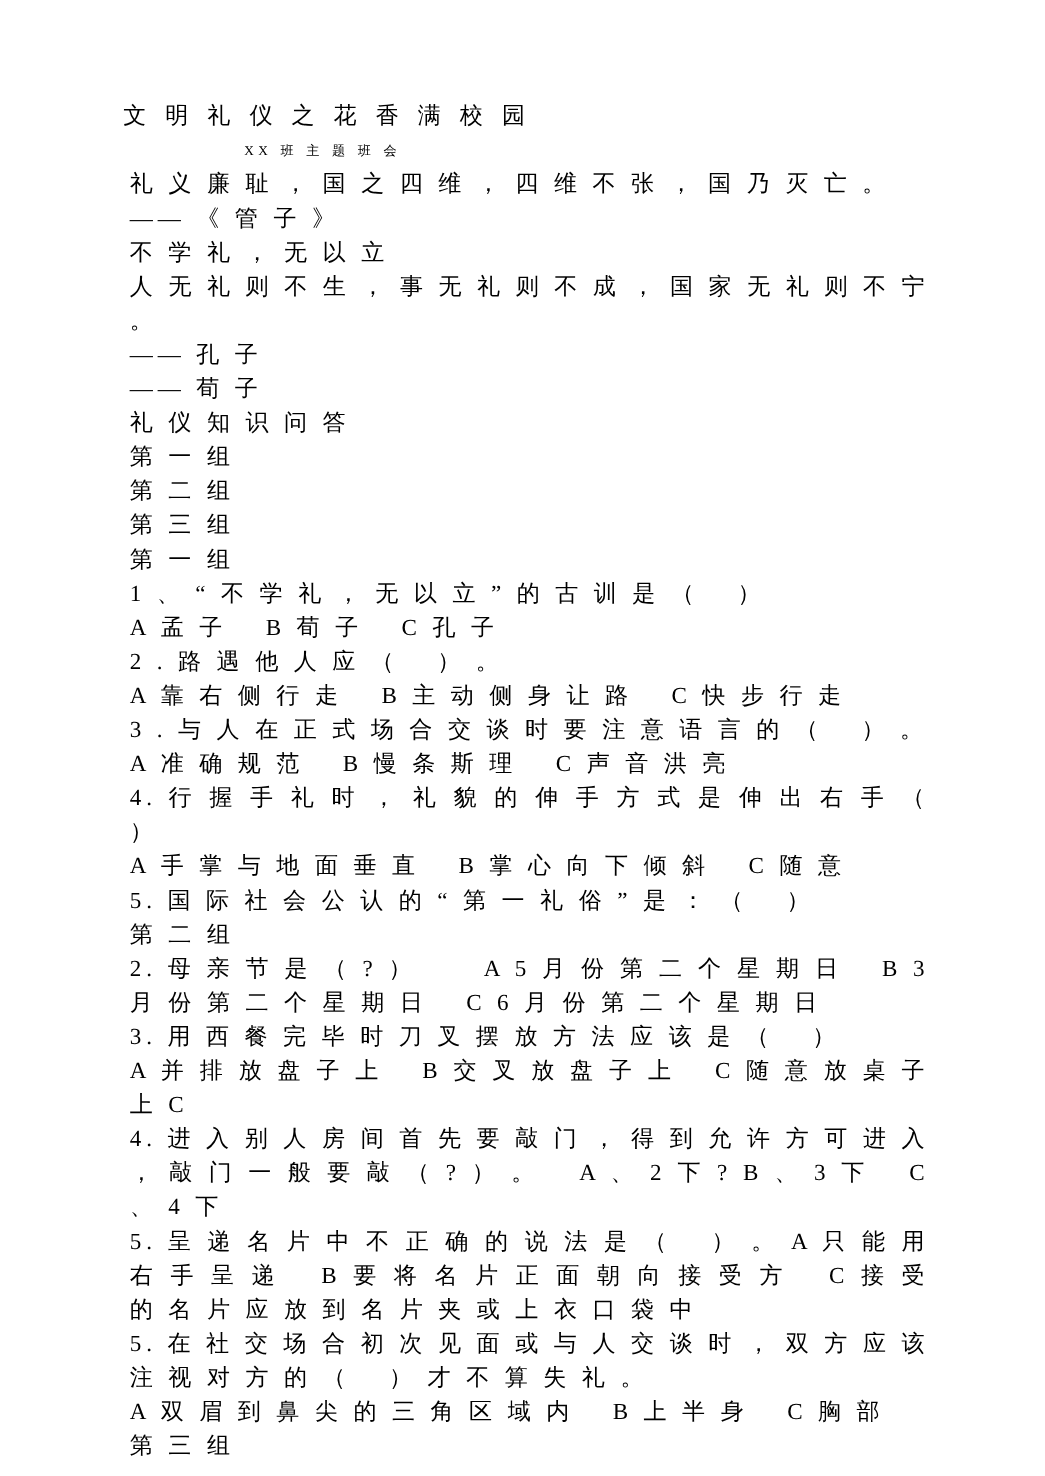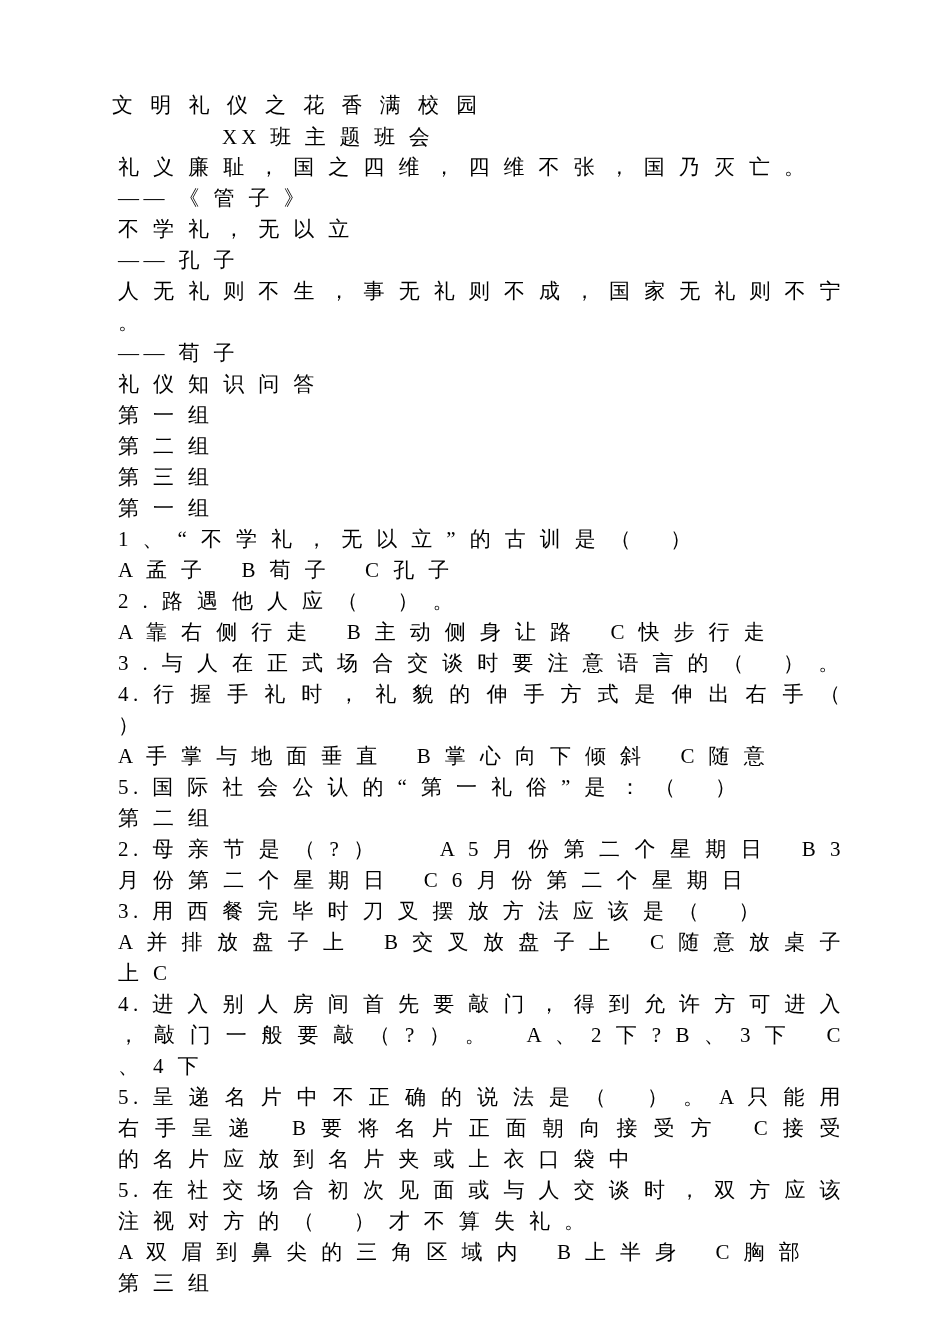--- a/index.html
+++ b/index.html
@@ -34,54 +34,55 @@
     text-align: justify;
     text-justify: inter-character;
   }
   .title-main {
     font-size: 21px;
     line-height: 34px;
     letter-spacing: 6px;
     margin-bottom: 0;
   }
   .title-sub {
-    font-size: 21px;
+    font-size: 12px;
     line-height: 30px;
     letter-spacing: 4.2px;
     padding-left: 110px;
   }
   .indent {
     padding-left: 6px;
   }
 </style>
 </head>
 <body>
 
 <div class="page">
   <div class="doc-body">
 
     <div class="line title-main">文 明 礼 仪 之 花 香 满 校 园</div>
     <div class="line title-sub">XX 班 主 题 班 会</div>
 
     <div class="line indent">礼 义 廉 耻 ， 国 之 四 维 ， 四 维 不 张 ， 国 乃 灭 亡 。</div>
     <div class="line indent">—— 《 管 子 》</div>
     <div class="line indent">不 学 礼 ， 无 以 立</div>
+    <div class="line indent">人 无 礼 则 不 生 ， 事 无 礼 则 不 成 ， 国 家 无 礼 则 不 宁 。</div>
     <div class="line indent">—— 孔 子</div>
-    <div class="line indent">人 无 礼 则 不 生 ， 事 无 礼 则 不 成 ， 国 家 无 礼 则 不 宁 。</div>
     <div class="line indent">—— 荀 子</div>
     <div class="line indent">礼 仪 知 识 问 答</div>
     <div class="line indent">第 一 组</div>
     <div class="line indent">第 二 组</div>
     <div class="line indent">第 三 组</div>
     <div class="line indent">第 一 组</div>
     <div class="line indent">1 、 “ 不 学 礼 ， 无 以 立 ” 的 古 训 是 （　 ）</div>
     <div class="line indent">A 孟 子　 B 荀 子　 C 孔 子</div>
     <div class="line indent">2 . 路 遇 他 人 应 （　 ） 。</div>
     <div class="line indent">A 靠 右 侧 行 走　 B 主 动 侧 身 让 路　 C 快 步 行 走</div>
     <div class="line indent">3 . 与 人 在 正 式 场 合 交 谈 时 要 注 意 语 言 的 （　 ） 。</div>
+    <div class="line indent">A 准 确 规 范　 B 慢 条 斯 理　 C 声 音 洪 亮</div>
     <div class="line indent">4. 行 握 手 礼 时 ， 礼 貌 的 伸 手 方 式 是 伸 出 右 手 （　 ）</div>
     <div class="line indent">A 手 掌 与 地 面 垂 直　 B 掌 心 向 下 倾 斜　 C 随 意</div>
     <div class="line indent">5. 国 际 社 会 公 认 的 “ 第 一 礼 俗 ” 是 ： （　 ）</div>
     <div class="line indent">第 二 组</div>
     <div class="line indent">2. 母 亲 节 是 （ ? ）　　 A 5 月 份 第 二 个 星 期 日　 B 3 月 份 第 二 个 星 期 日　 C 6 月 份 第 二 个 星 期 日</div>
     <div class="line indent">3. 用 西 餐 完 毕 时 刀 叉 摆 放 方 法 应 该 是 （　 ）</div>
     <div class="line indent">A 并 排 放 盘 子 上　 B 交 叉 放 盘 子 上　 C 随 意 放 桌 子 上 C</div>
     <div class="line indent">4. 进 入 别 人 房 间 首 先 要 敲 门 ， 得 到 允 许 方 可 进 入 ， 敲 门 一 般 要 敲 （ ? ） 。　 A 、 2 下 ? B 、 3 下　 C 、 4 下</div>
     <div class="line indent">5. 呈 递 名 片 中 不 正 确 的 说 法 是 （　 ） 。 A 只 能 用 右 手 呈 递　 B 要 将 名 片 正 面 朝 向 接 受 方　 C 接 受 的 名 片 应 放 到 名 片 夹 或 上 衣 口 袋 中</div>
     <div class="line indent">5. 在 社 交 场 合 初 次 见 面 或 与 人 交 谈 时 ， 双 方 应 该 注 视 对 方 的 （　 ） 才 不 算 失 礼 。</div>

